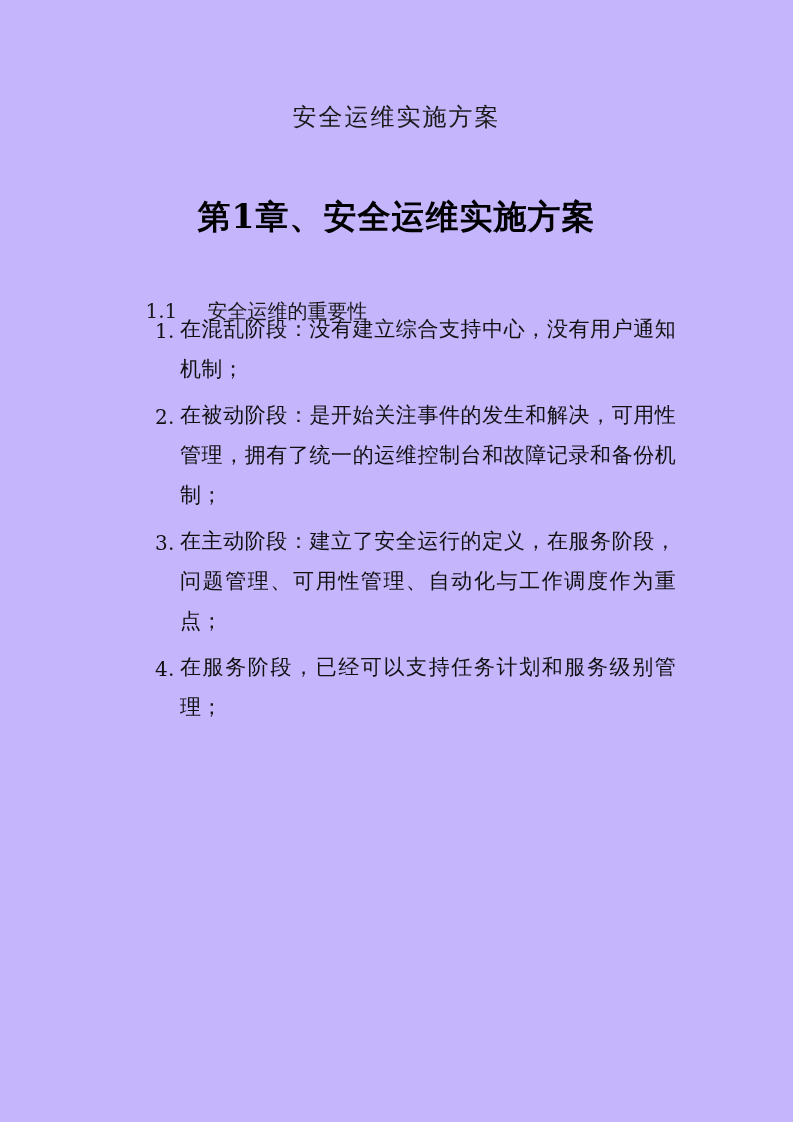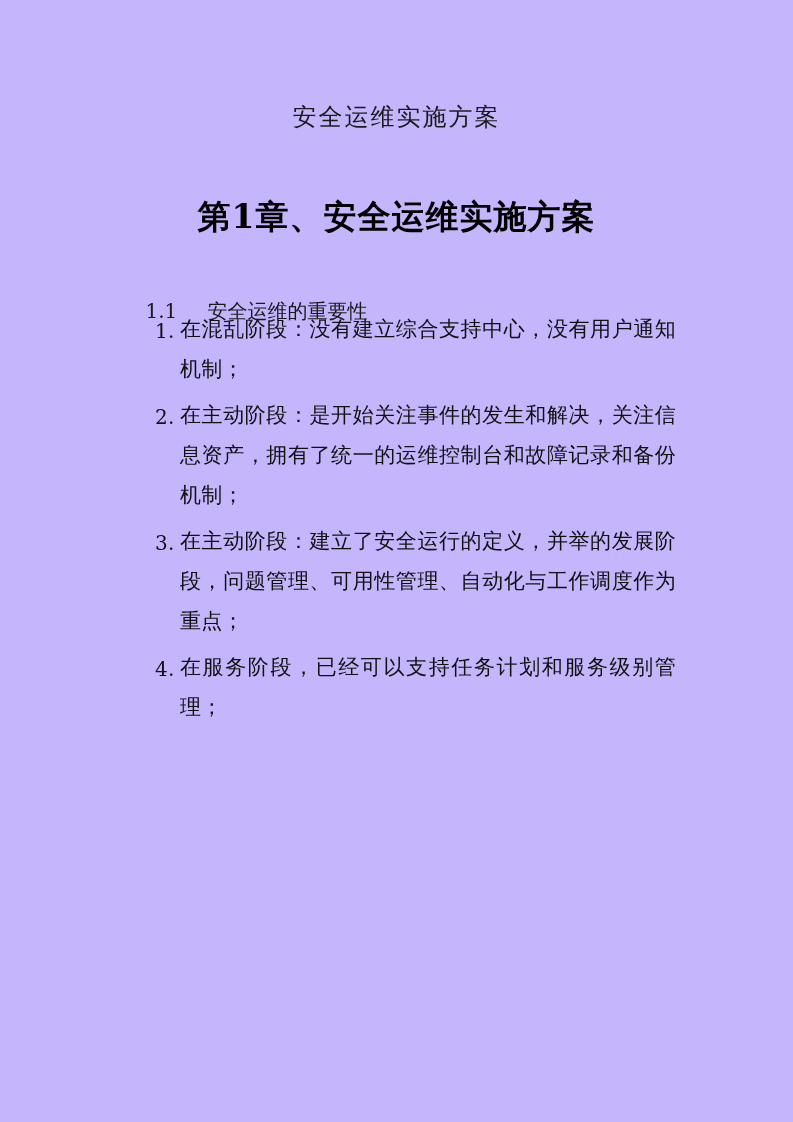--- a/index.html
+++ b/index.html
@@ -129,21 +129,21 @@
   <h2 class="section-heading">
     <span class="sec-num">1.1</span><span>安全运维的重要性</span>
   </h2>
 
   <div class="body-region">
 
 
 
     <ol class="stage-list">
       <li>在混乱阶段：没有建立综合支持中心，没有用户通知机制；</li>
-      <li>在主动阶段：是开始关注事件的发生和解决，关注信息资产，拥有了统一的运维控制台和故障记录和备份机制；</li>
-      <li>在主动阶段：建立了安全运行的定义，并举的发展阶段，问题管理、可用性管理、自动化与工作调度作为重点；</li>
+      <li>在被动阶段：是开始关注事件的发生和解决，可用性管理，拥有了统一的运维控制台和故障记录和备份机制；</li>
+      <li>在主动阶段：建立了安全运行的定义，在服务阶段，问题管理、可用性管理、自动化与工作调度作为重点；</li>
       <li>在服务阶段，已经可以支持任务计划和服务级别管理；</li>
 
     </ol>
 
   </div>
 
 </div>
 
 </body></html>

